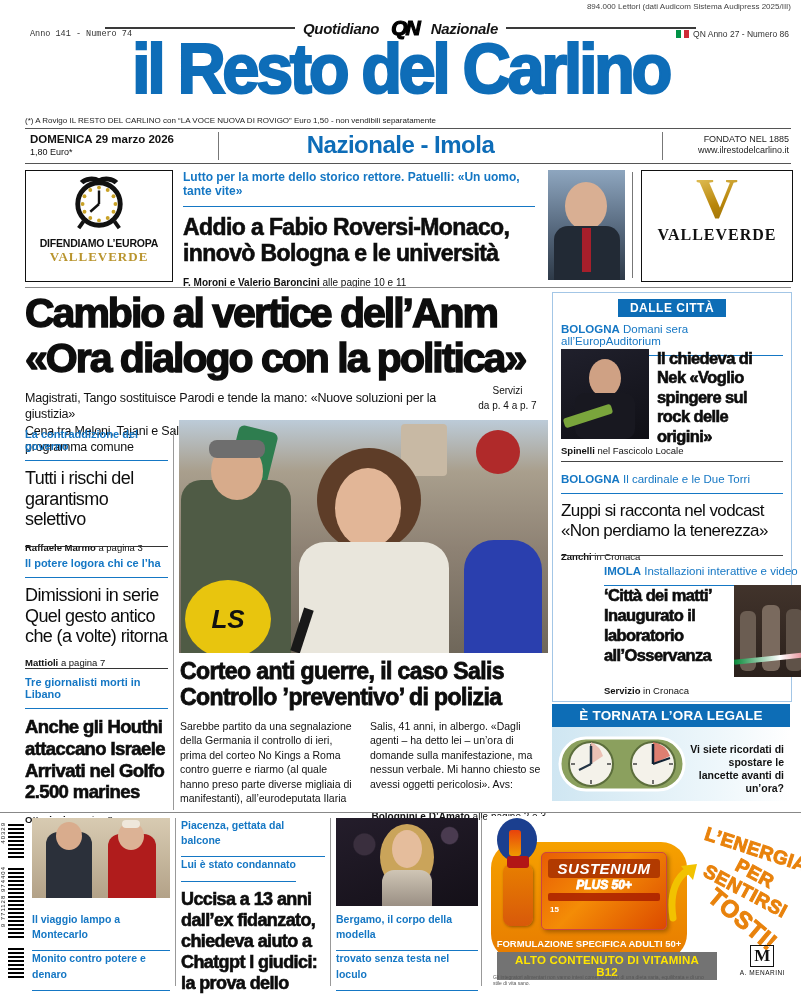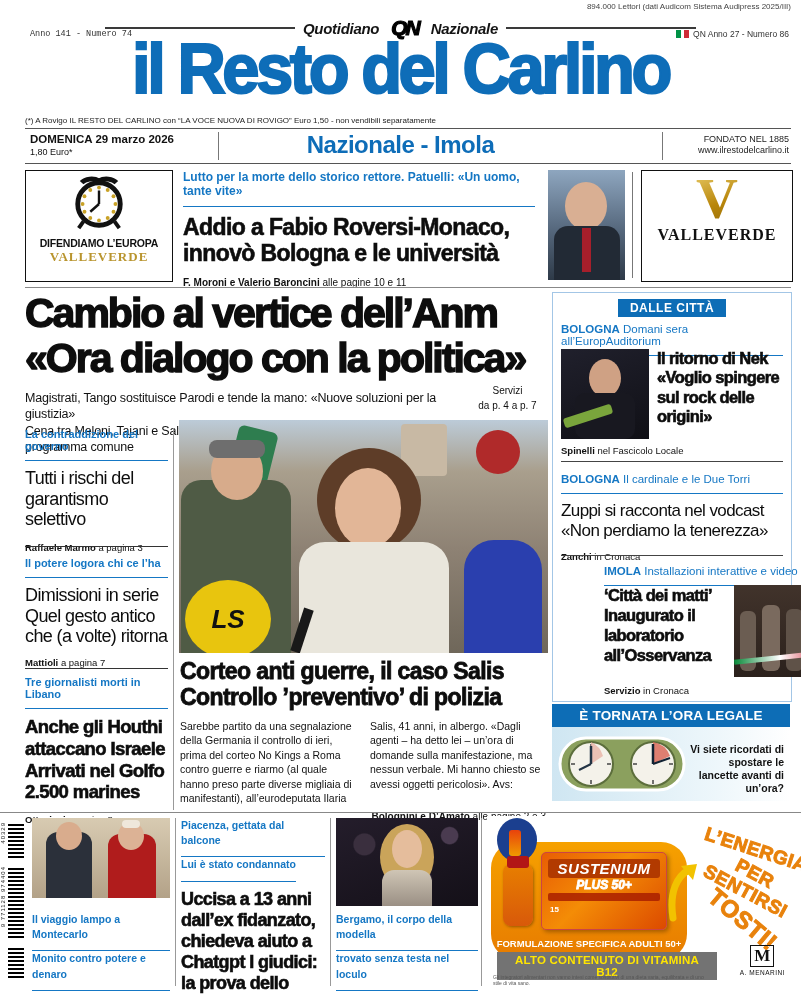--- a/index.html
+++ b/index.html
@@ -240,21 +240,21 @@
 
     <div style="position:absolute;top:30px;left:8px;width:222px;">
       <div class="kicker kline" style="font-size:11.5px;width:100%;color:#1577c4;">
         <b>BOLOGNA</b><span style="font-weight:normal;"> Domani sera all’EuropAuditorium</span>
       </div>
       <div class="photo" style="position:absolute;top:26px;left:0;width:88px;height:90px;background:linear-gradient(160deg,#20202c 0%,#101016 100%);">
         <div class="ph-ell" style="top:10px;left:28px;width:32px;height:38px;background:#cfa184;"></div>
         <div class="ph-rect" style="top:44px;left:14px;width:60px;height:46px;background:#181820;border-radius:10px;"></div>
         <div class="ph-rect" style="top:62px;left:2px;width:50px;height:10px;background:#7aa53c;transform:rotate(-18deg);border-radius:3px;"></div>
       </div>
-      <div class="hl-bold" style="position:absolute;top:26px;left:96px;width:126px;font-size:16.5px;line-height:1.18;">Il ritorno di Nek «Voglio spingere sul rock delle origini»</div>
+      <div class="hl-bold" style="position:absolute;top:26px;left:96px;width:126px;font-size:16.5px;line-height:1.18;">Il chiedeva di Nek «Voglio spingere sul rock delle origini»</div>
       <div class="byline" style="position:absolute;top:122px;left:0;">
         <b>Spinelli</b><span> nel Fascicolo Locale</span>
       </div>
     </div>
     <div class="rc-divider" style="top:168px;"></div>
 
     <div style="position:absolute;top:176px;left:8px;width:222px;">
       <div class="kicker kline" style="font-size:11.5px;width:100%;">
         <b>BOLOGNA</b><span style="font-weight:normal;"> Il cardinale e le Due Torri</span>
       </div>

